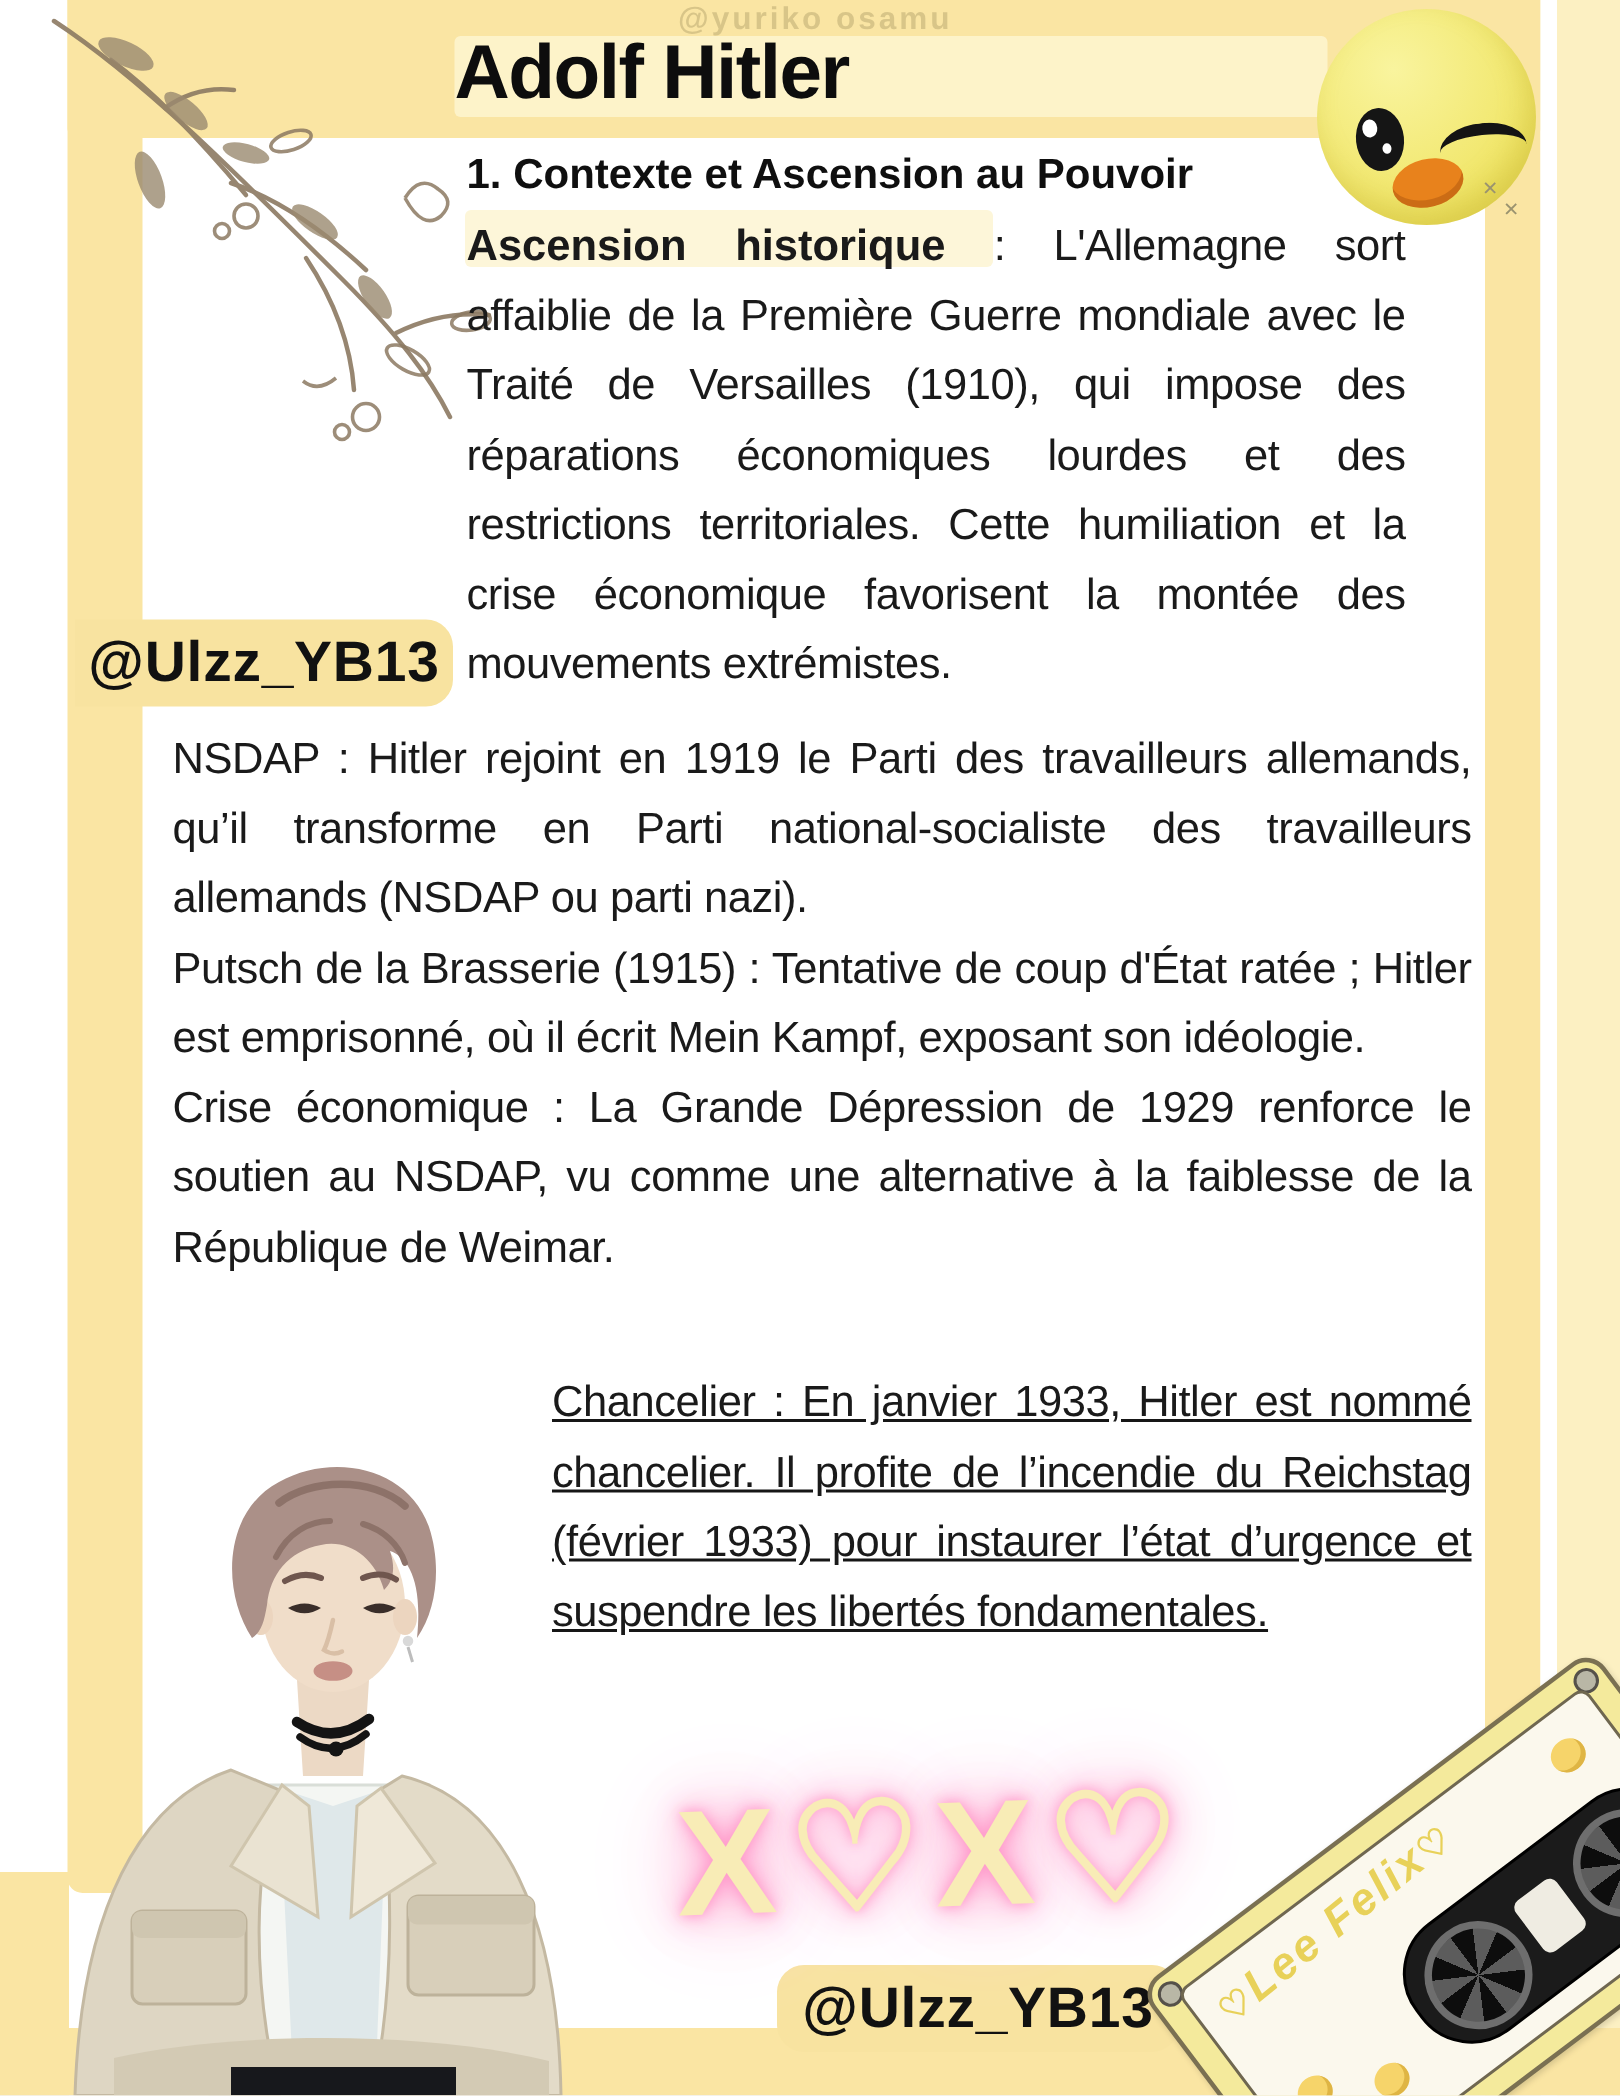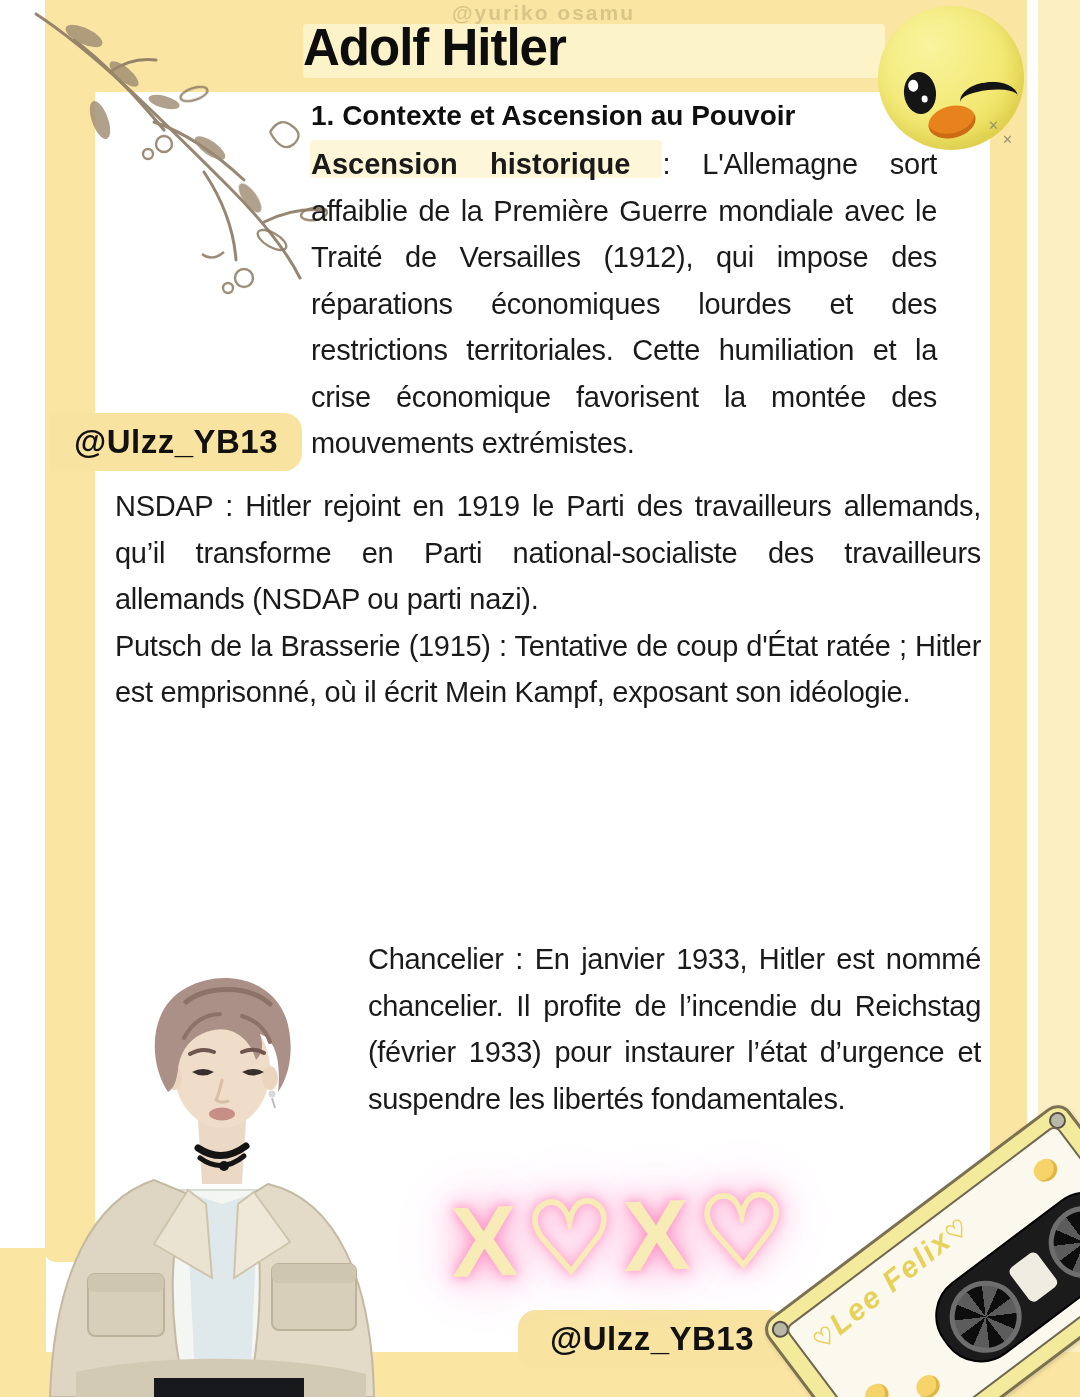--- a/index.html
+++ b/index.html
@@ -24,25 +24,25 @@
   .faint-mark{position:absolute;left:452px;top:1px;font-size:21px;font-weight:bold;
     letter-spacing:2px;color:rgba(130,115,70,.28);}
   .page-title{position:absolute;left:303px;top:18px;width:582px;
     font-size:51px;font-weight:bold;letter-spacing:-1px;color:#0d0d0d;}
   .section-heading{position:absolute;left:311px;top:100px;width:660px;
     font-size:28px;font-weight:bold;color:#0f0f0f;}
   .para{font-size:29px;line-height:46.5px;text-align:justify;margin:0;color:#1a1a1a;letter-spacing:-0.3px;}
   .para b{letter-spacing:0;}
   .block-p1{position:absolute;left:311px;top:141px;width:626px;}
   .block-wide{position:absolute;left:115px;top:483px;width:866px;}
-  .block-chancelier{position:absolute;left:368px;top:936px;width:613px;}
+  .block-chancelier{position:absolute;left:368px;top:912px;width:613px;text-decoration:underline;}
 
   
   .chip{position:absolute;background:#f8e3a0;display:flex;align-items:center;justify-content:center;
-    font-weight:bold;font-size:33px;letter-spacing:.5px;color:#111;text-align:center;}
+    font-weight:bold;font-size:38px;letter-spacing:.5px;color:#111;text-align:center;}
   .chip-left{left:50px;top:413px;width:252px;height:58px;border-radius:0 18px 18px 0;}
   .chip-bottom{left:518px;top:1310px;width:268px;height:58px;border-radius:18px;}
 
   
   .xoxo{position:absolute;left:438px;top:1178px;width:370px;text-align:center;
     font-size:100px;font-weight:bold;letter-spacing:8px;color:#f8ecb6;transform:rotate(-2deg);
     text-shadow:0 0 8px #ff9ccb,0 0 18px #ff9ccb,0 0 34px #ffaed5,0 0 58px #ffc3e0,0 0 80px #ffd4e9;}
 
   
   .chick{position:absolute;left:878px;top:6px;width:146px;height:144px;border-radius:50%;
@@ -138,26 +138,27 @@
     <div class="chick-wink"></div>
     <div class="chick-beak"></div>
     <span class="chick-sparkle" style="left:110px;top:112px;">✕</span>
     <span class="chick-sparkle" style="left:124px;top:126px;">✕</span>
   </div>
 
   <div class="lead-highlight"></div>
   <div class="section-heading">1. Contexte et Ascension au Pouvoir</div>
 
   <div class="block-p1">
-    <p class="para"><b>Ascension historique</b><span> : </span><span>L'Allemagne sort affaiblie de la Première Guerre mondiale avec le Traité de Versailles (1912), qui impose des réparations économiques lourdes et des restrictions territoriales. Cette humiliation et la crise économique favorisent la montée des mouvements extrémistes.</span></p>
+    <p class="para"><b>Ascension historique</b><span> : </span><span>L'Allemagne sort affaiblie de la Première Guerre mondiale avec le Traité de Versailles (1910), qui impose des réparations économiques lourdes et des restrictions territoriales. Cette humiliation et la crise économique favorisent la montée des mouvements extrémistes.</span></p>
   </div>
 
   <div class="block-wide">
     <p class="para">NSDAP : Hitler rejoint en 1919 le Parti des travailleurs allemands, qu’il transforme en Parti national-socialiste des travailleurs allemands (NSDAP ou parti nazi).</p>
     <p class="para">Putsch de la Brasserie (1915) : Tentative de coup d'État ratée ; Hitler est emprisonné, où il écrit Mein Kampf, exposant son idéologie.</p>
+    <p class="para">Crise économique : La Grande Dépression de 1929 renforce le soutien au NSDAP, vu comme une alternative à la faiblesse de la République de Weimar.</p>
   </div>
 
   <div class="block-chancelier">
     <p class="para">Chancelier : En janvier 1933, Hitler est nommé chancelier. Il profite de l’incendie du Reichstag (février 1933) pour instaurer l’état d’urgence et suspendre les libertés fondamentales.</p>
   </div>
 
   <div class="chip chip-left">@Ulzz_YB13</div>
   <div class="chip chip-bottom">@Ulzz_YB13</div>
 
   <div class="xoxo">X♡X♡</div>

